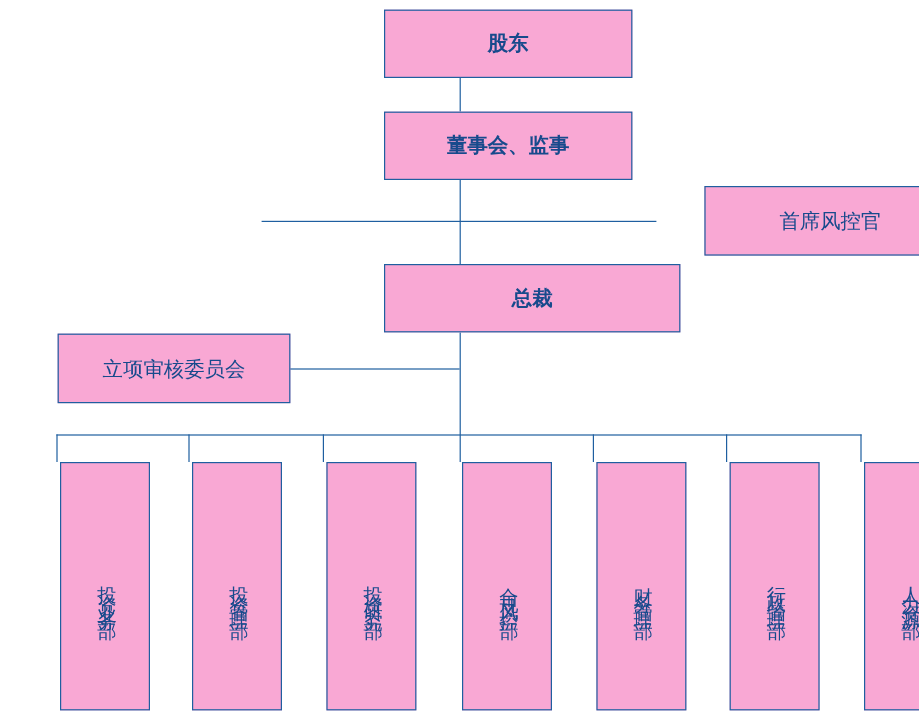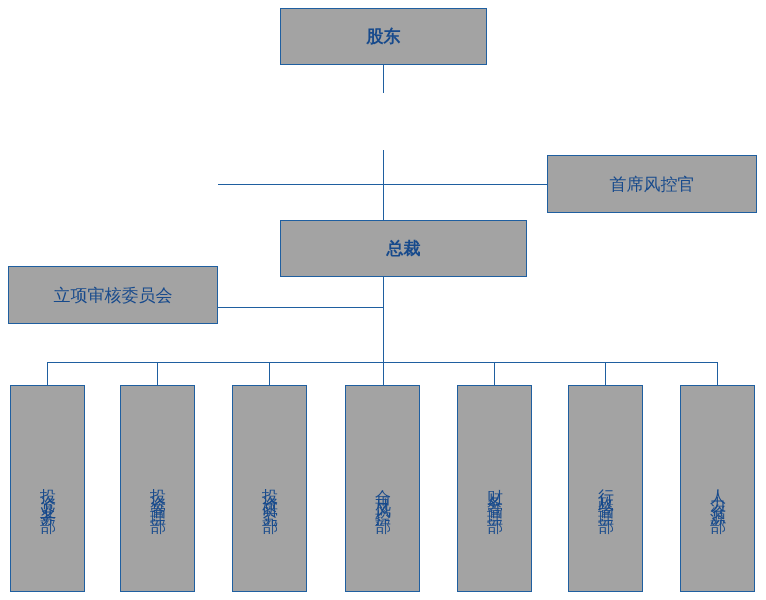--- a/index.html
+++ b/index.html
@@ -10,28 +10,29 @@
   .canvas {
     position: relative;
     width: 766px;
     height: 600px;
     background: #ffffff;
     overflow: hidden;
   }
   .node {
     position: absolute;
     border: 1px solid var(--border, #1f5fa0);
-    background: #a3a3a3;
+    background: #f9a8d4;
     color: var(--text, #174a8c);
     display: flex;
     align-items: center;
     justify-content: center;
     font-size: 17px;
     text-align: center;
     z-index: 2;
+    margin-left: 40px;
   }
   .node.bold { font-weight: bold; }
   .node.vertical {
     writing-mode: vertical-rl;
     text-orientation: upright;
     letter-spacing: 7px;
     font-size: 16px;
     padding-top: 10px;
   }
   .line {
@@ -53,27 +54,28 @@
   <div class="line" style="left:47px; top:362px; width:671px; height:1px;"></div>
   <div class="line" style="left:47px; top:362px; width:1px; height:23px;"></div>
   <div class="line" style="left:157px; top:362px; width:1px; height:23px;"></div>
   <div class="line" style="left:269px; top:362px; width:1px; height:23px;"></div>
   <div class="line" style="left:494px; top:362px; width:1px; height:23px;"></div>
   <div class="line" style="left:605px; top:362px; width:1px; height:23px;"></div>
   <div class="line" style="left:717px; top:362px; width:1px; height:23px;"></div>
 
   <div class="node bold" style="left:280px; top:8px; width:207px; height:57px;">股东</div>
 
+  <div class="node bold" style="left:280px; top:93px; width:207px; height:57px;">董事会、监事</div>
 
 
   <div class="node" style="left:547px; top:155px; width:210px; height:58px;">首席风控官</div>
 
   <div class="node bold" style="left:280px; top:220px; width:247px; height:57px;">总裁</div>
 
-  <div class="node" style="left:8px; top:266px; width:210px; height:58px;">立项审核委员会</div>
+  <div class="node" style="left:8px; top:278px; width:194px; height:58px;">立项审核委员会</div>
 
   <div class="node vertical" style="left:10px; top:385px; width:75px; height:207px;">投资业务部</div>
 
   <div class="node vertical" style="left:120px; top:385px; width:75px; height:207px;">投资管理部</div>
 
   <div class="node vertical" style="left:232px; top:385px; width:75px; height:207px;">投资研究部</div>
 
   <div class="node vertical" style="left:345px; top:385px; width:75px; height:207px;">合规风控部</div>
 
   <div class="node vertical" style="left:457px; top:385px; width:75px; height:207px;">财务管理部</div>

